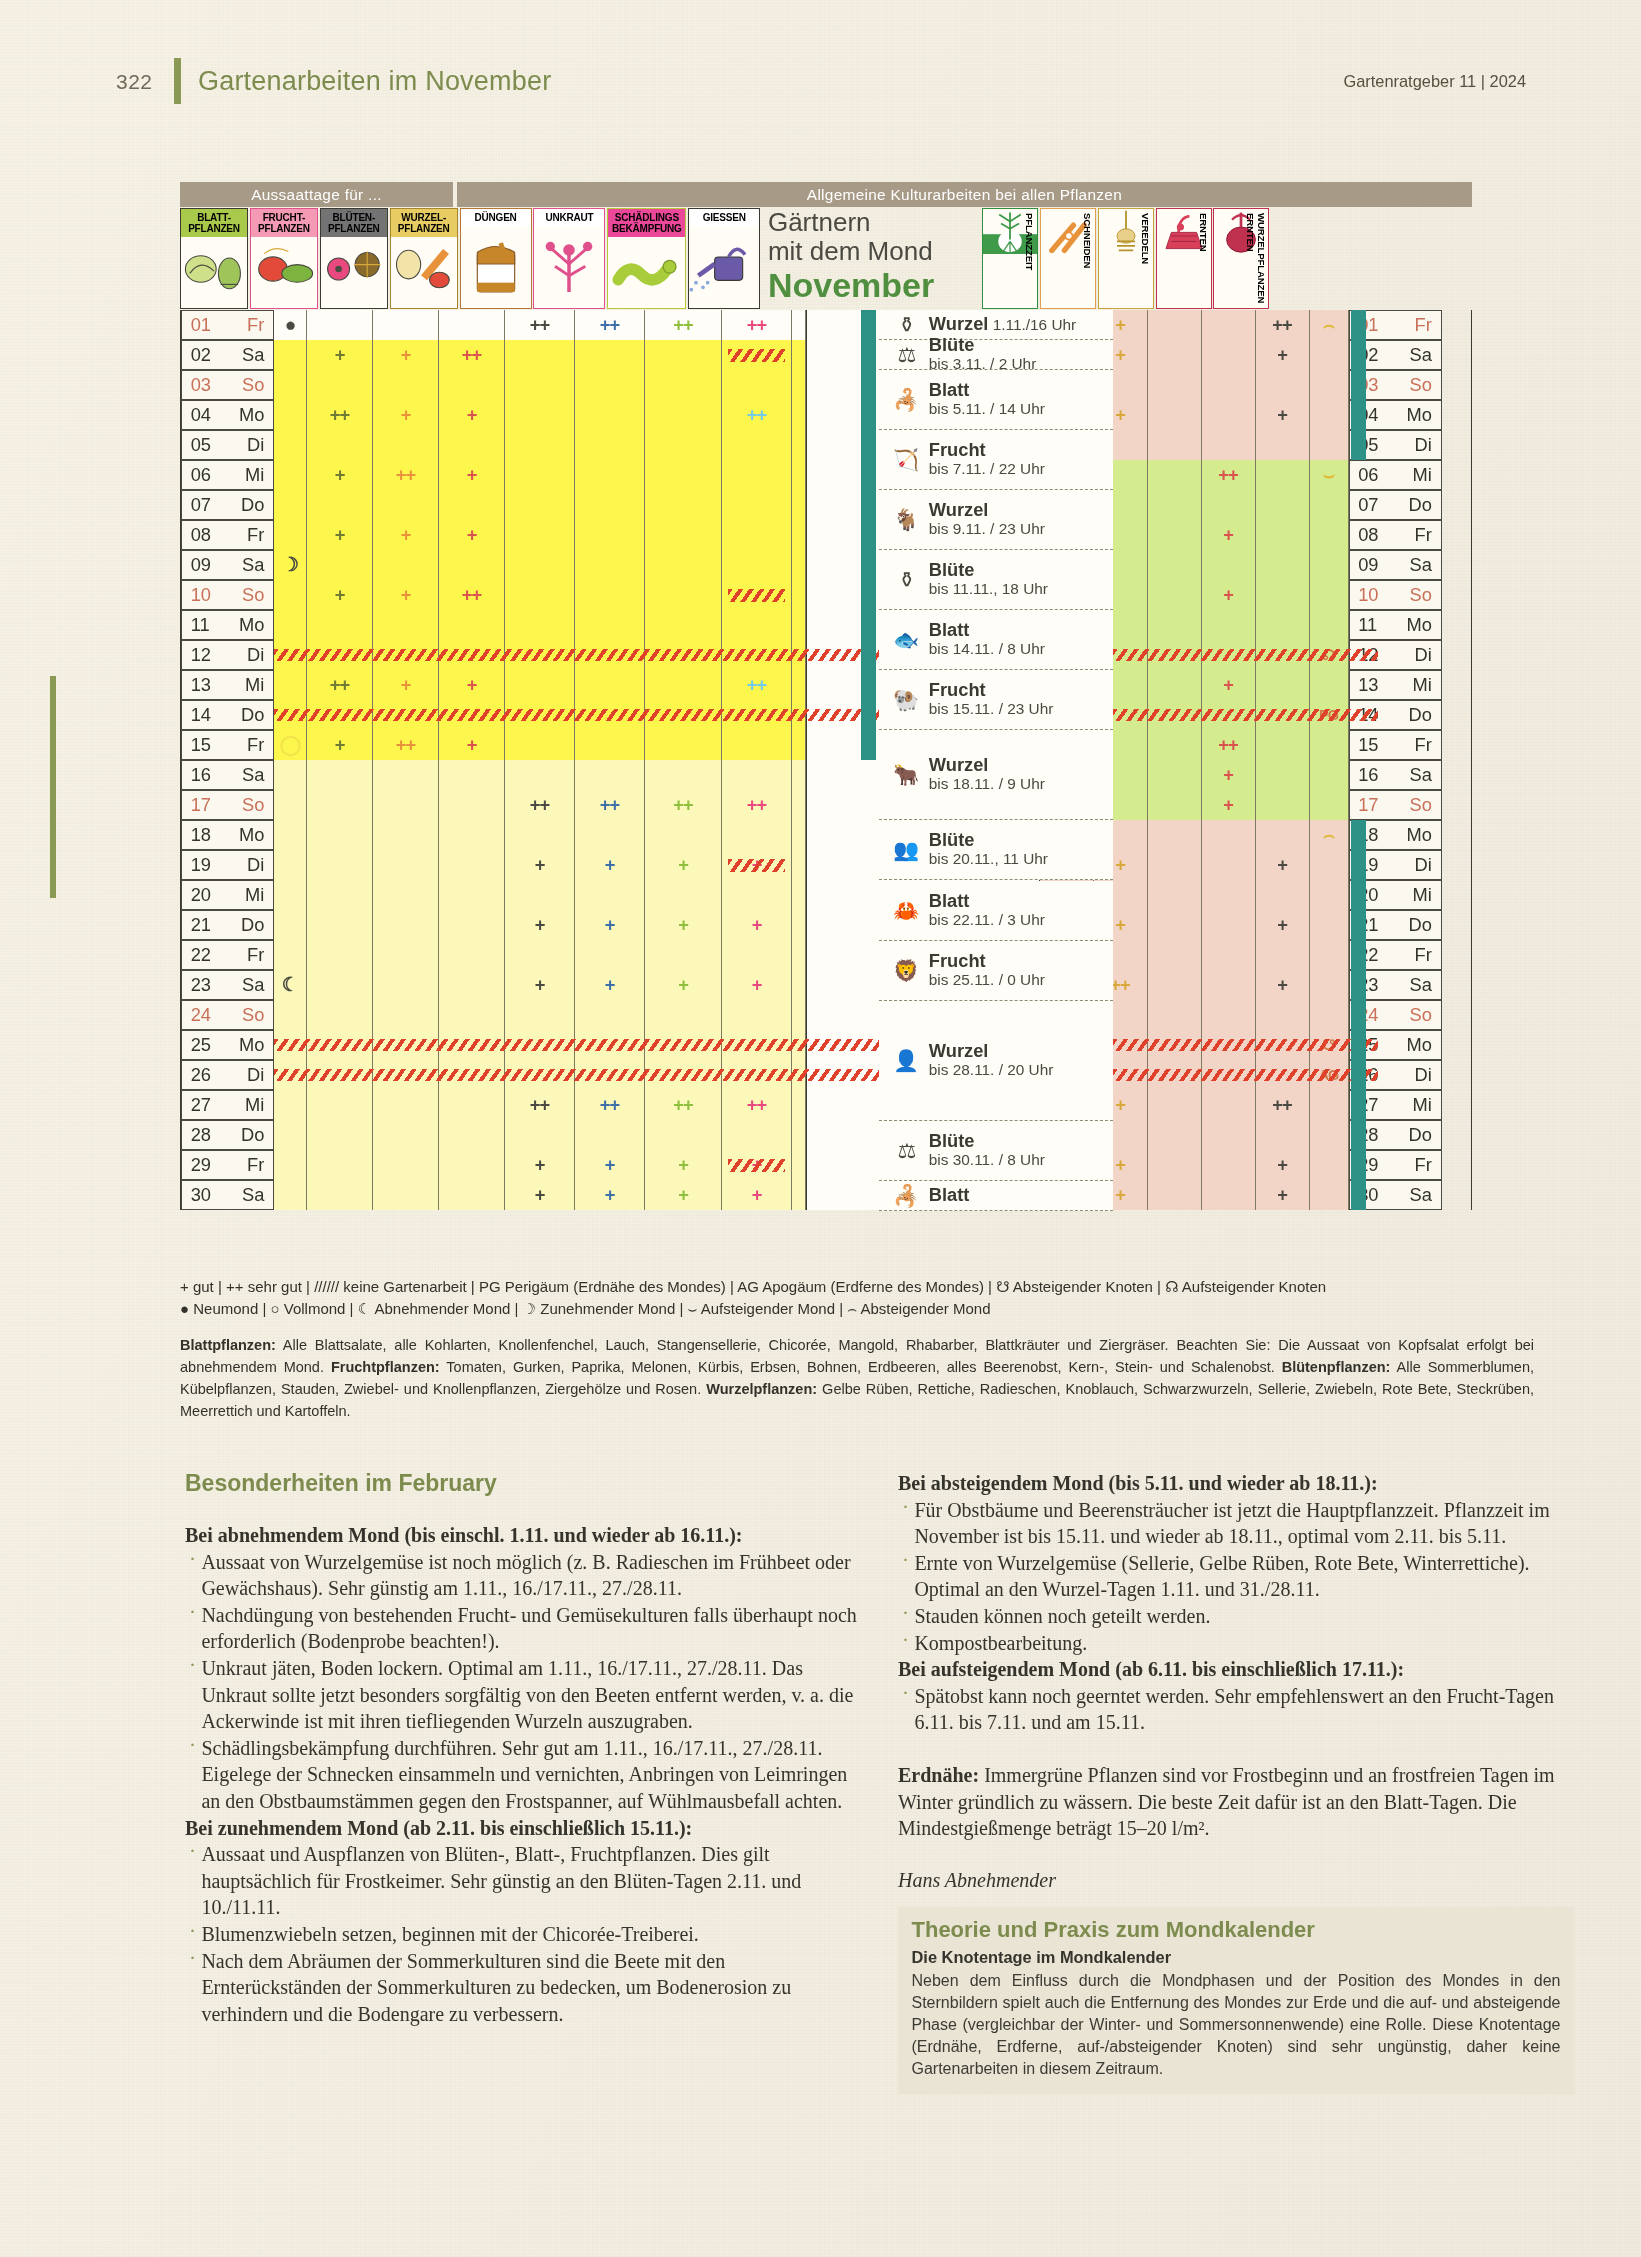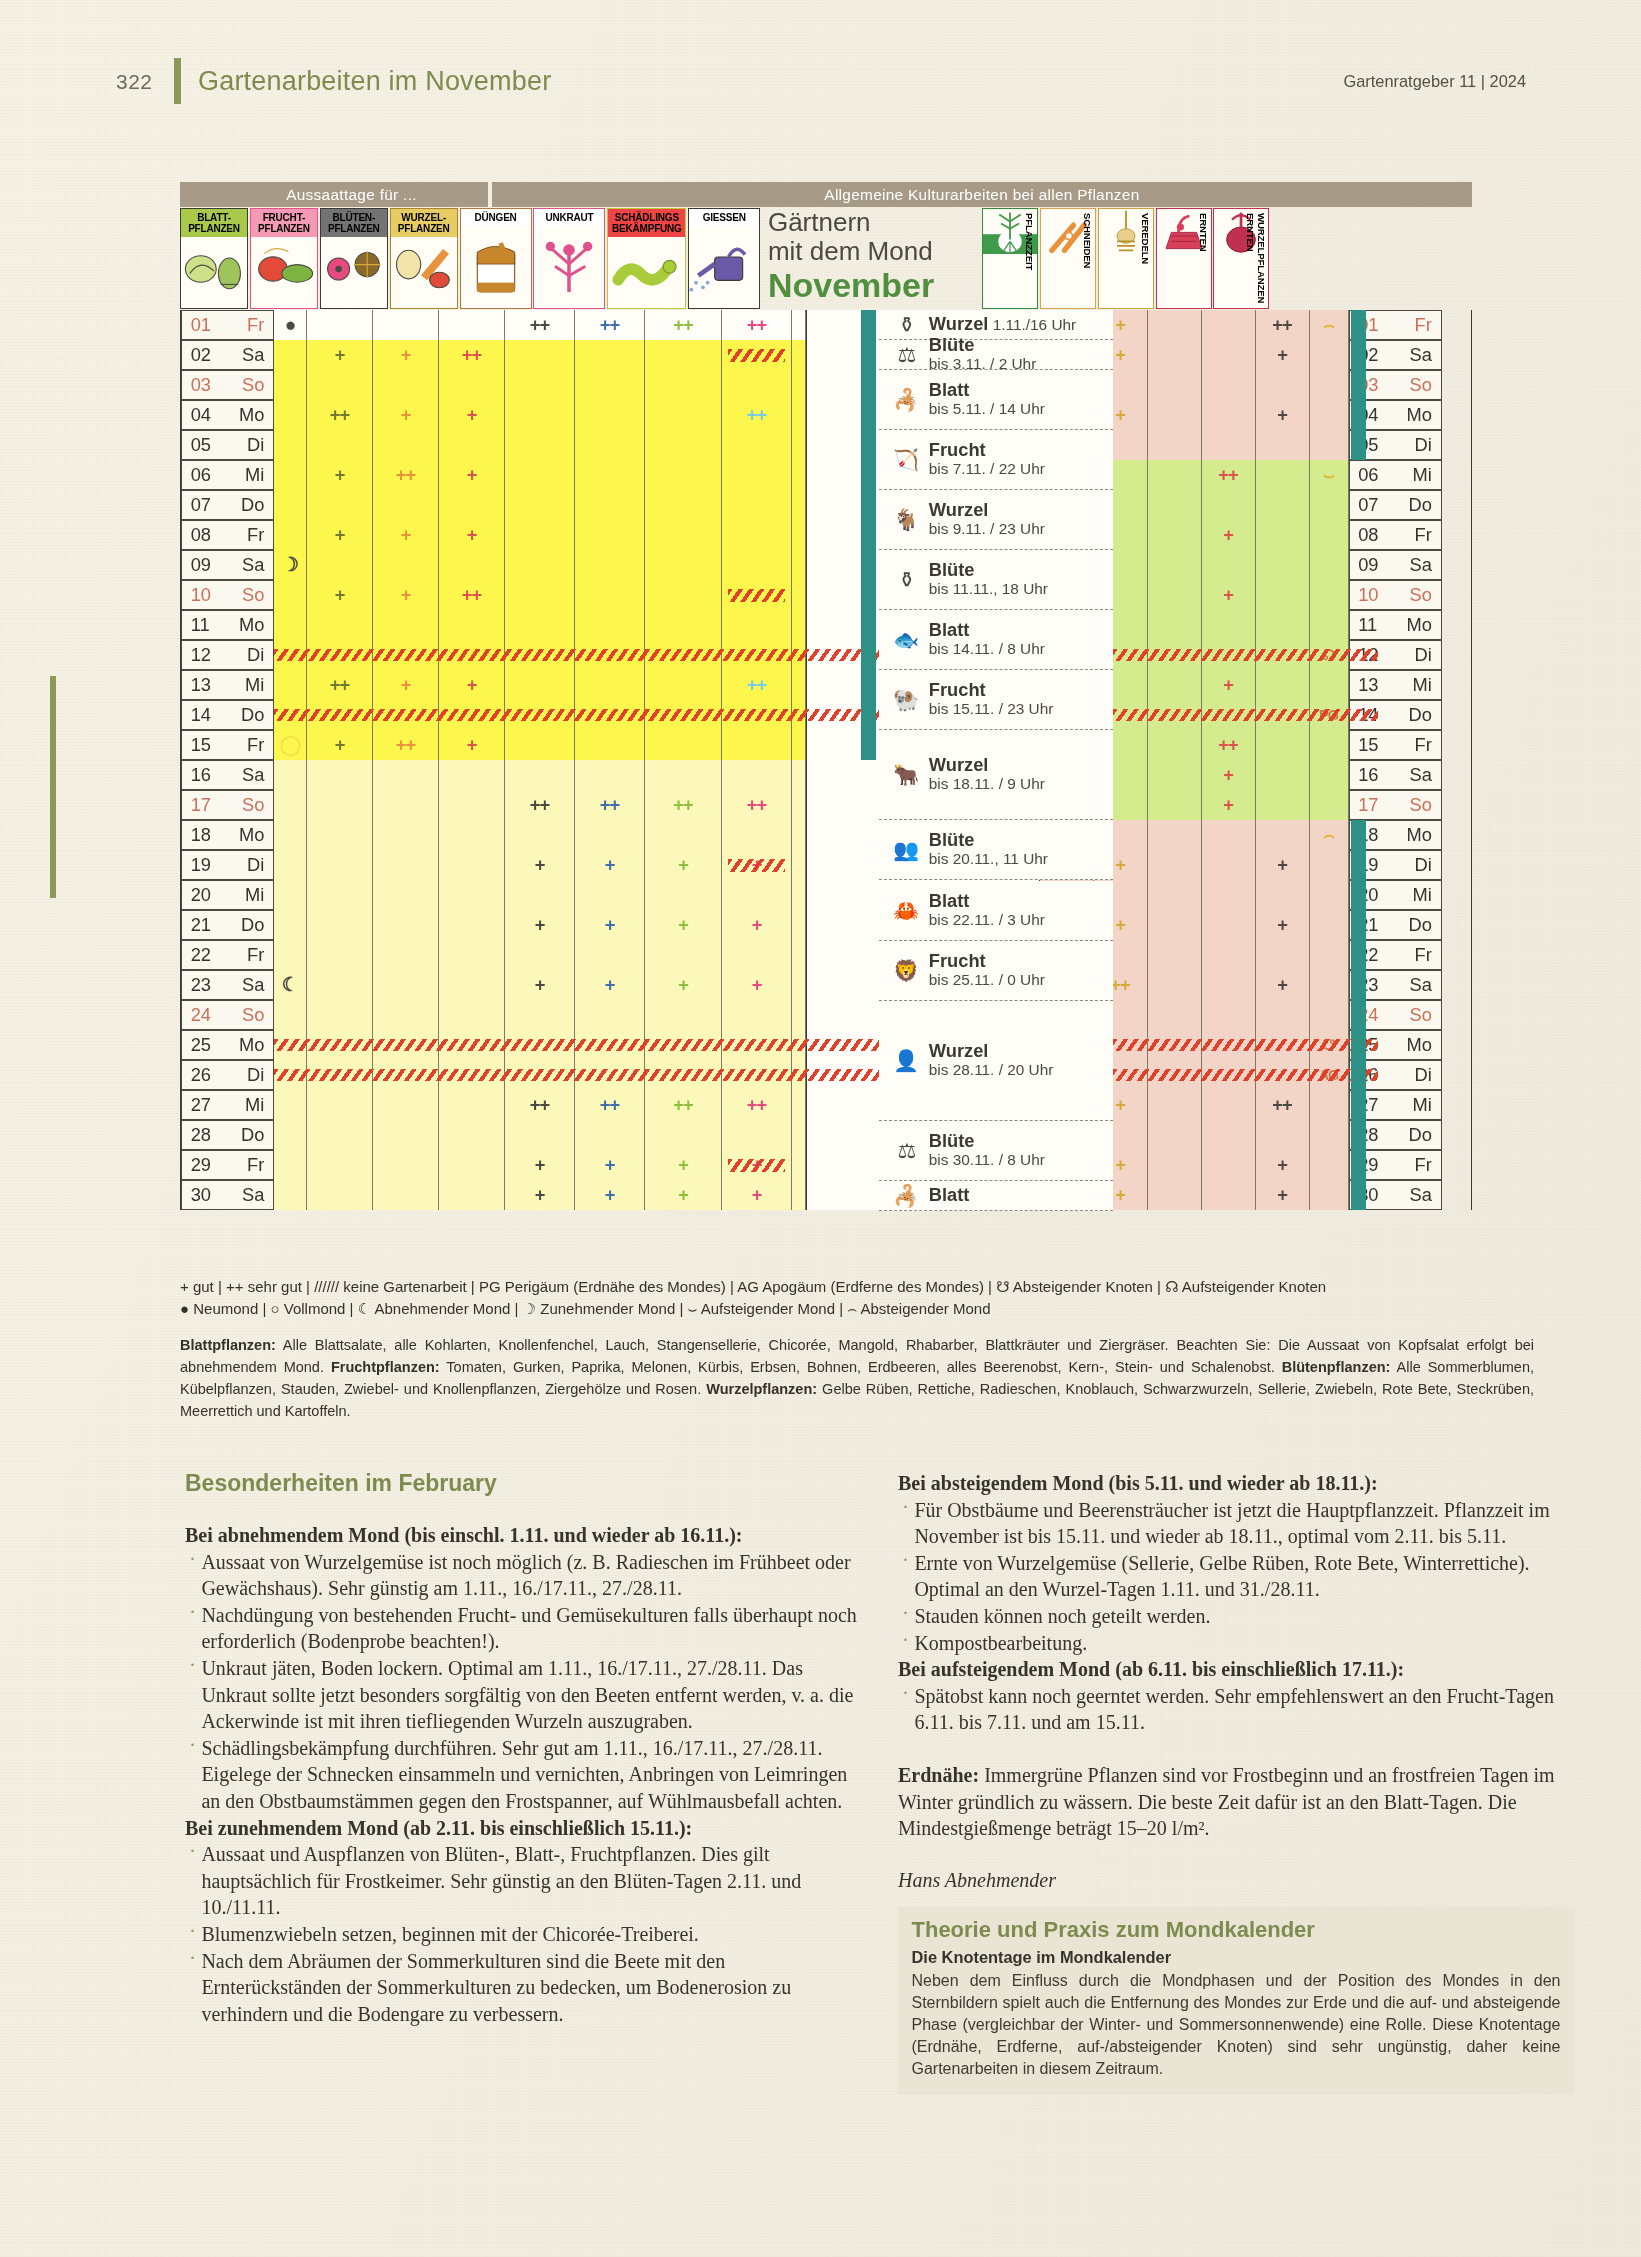--- a/index.html
+++ b/index.html
@@ -22,21 +22,21 @@
   .pg-num{position:absolute;left:0;top:11.6px;font-size:21px;color:#6d6a55;letter-spacing:0.5px;}
   .hdr-rule{position:absolute;left:58px;top:0;width:6.8px;height:46px;background:#8a9a55;}
   .hdr-title{position:absolute;left:82px;top:8px;font-size:27px;color:#7d8c4e;letter-spacing:0.2px;}
   .hdr-right{position:absolute;right:0;top:13.5px;font-size:16.4px;color:#55513f;}
   .left-mark{position:absolute;left:50px;top:676px;width:5.8px;height:222px;background:#8a9a55;}
 
   
   .cal{position:absolute;left:180px;top:182px;width:1292px;}
   .bandrow{display:flex;height:25px;}
   .band{background:#a79b87;color:#fff;font-size:15.4px;display:flex;align-items:center;justify-content:center;letter-spacing:0.3px;}
-  .band.b1{width:273px;padding-left:35px;}
+  .band.b1{width:273px;}
   .band.b2{flex:1;margin-left:3.9px;}
 
   .iconrow{display:flex;height:101px;margin-top:1px;}
   .ibox{position:relative;border:1.4px solid #000;margin-right:1.9px;overflow:hidden;background:#fffdf6;}
   .ibox .cap{position:absolute;left:0;right:0;top:0;font-size:10px;line-height:11px;text-align:center;font-weight:bold;padding:2.9px 1px;letter-spacing:-0.2px;}
   .ibox .art{position:absolute;left:0;right:0;bottom:0;top:27px;}
   .vcap{position:absolute;right:1.9px;top:3.9px;writing-mode:vertical-rl;font-size:9.7px;font-weight:bold;letter-spacing:-0.2px;}
 
   .brand{width:214px;margin-left:5.8px;}
   .brand .l1{font-size:26px;color:#4a4a42;line-height:29px;}
@@ -176,21 +176,21 @@
         <div class="cap" style="background:#fff">UNKRAUT</div>
                    <div class="art"><svg viewBox="0 0 60 50">
             <path d="M30 48 L30 14" stroke="#e0508c" stroke-width="3"></path>
             <path d="M30 24 L14 10 M30 24 L46 10 M30 34 L18 26 M30 34 L44 26" stroke="#e0508c" stroke-width="2.5"></path>
             <circle cx="30" cy="12" r="5" fill="#e0508c"></circle>
             <circle cx="14" cy="9" r="4" fill="#e0508c"></circle>
             <circle cx="46" cy="9" r="4" fill="#e0508c"></circle>
           </svg></div>
       </div>
       <div class="ibox" style="width: 77px; border-color: rgb(181, 201, 58);">
-        <div class="cap" style="background:#ef4444">SCHÄDLINGS BEKÄMPFUNG</div>
+        <div class="cap" style="background:#ec4899">SCHÄDLINGS BEKÄMPFUNG</div>
                    <div class="art"><svg viewBox="0 0 60 50">
             <path d="M8 34 Q16 20 26 30 Q36 40 46 26" stroke="#a8cc3a" stroke-width="9" fill="none" stroke-linecap="round"></path>
             <circle cx="48" cy="24" r="5" fill="#a8cc3a" stroke="#7a9a2a"></circle>
           </svg></div>
       </div>
       <div class="ibox" style="width: 70px; border-color: rgb(59, 59, 51);">
         <div class="cap" style="background:#fff">GIESSEN</div>
                    <div class="art"><svg viewBox="0 0 60 50">
             <rect x="22" y="18" width="24" height="20" rx="3" fill="#6b5aa8" stroke="#3b3b33"></rect>
             <path d="M22 24 L8 34" stroke="#6b5aa8" stroke-width="4"></path>

